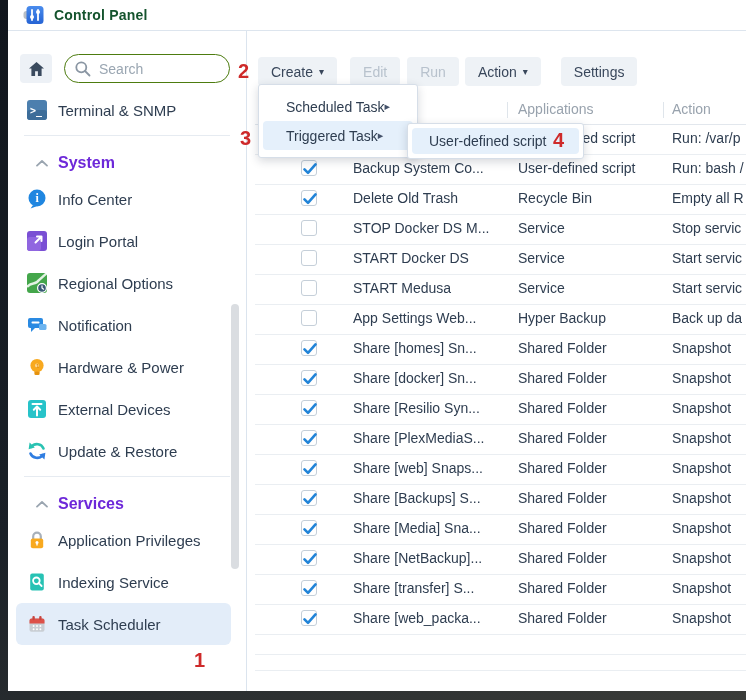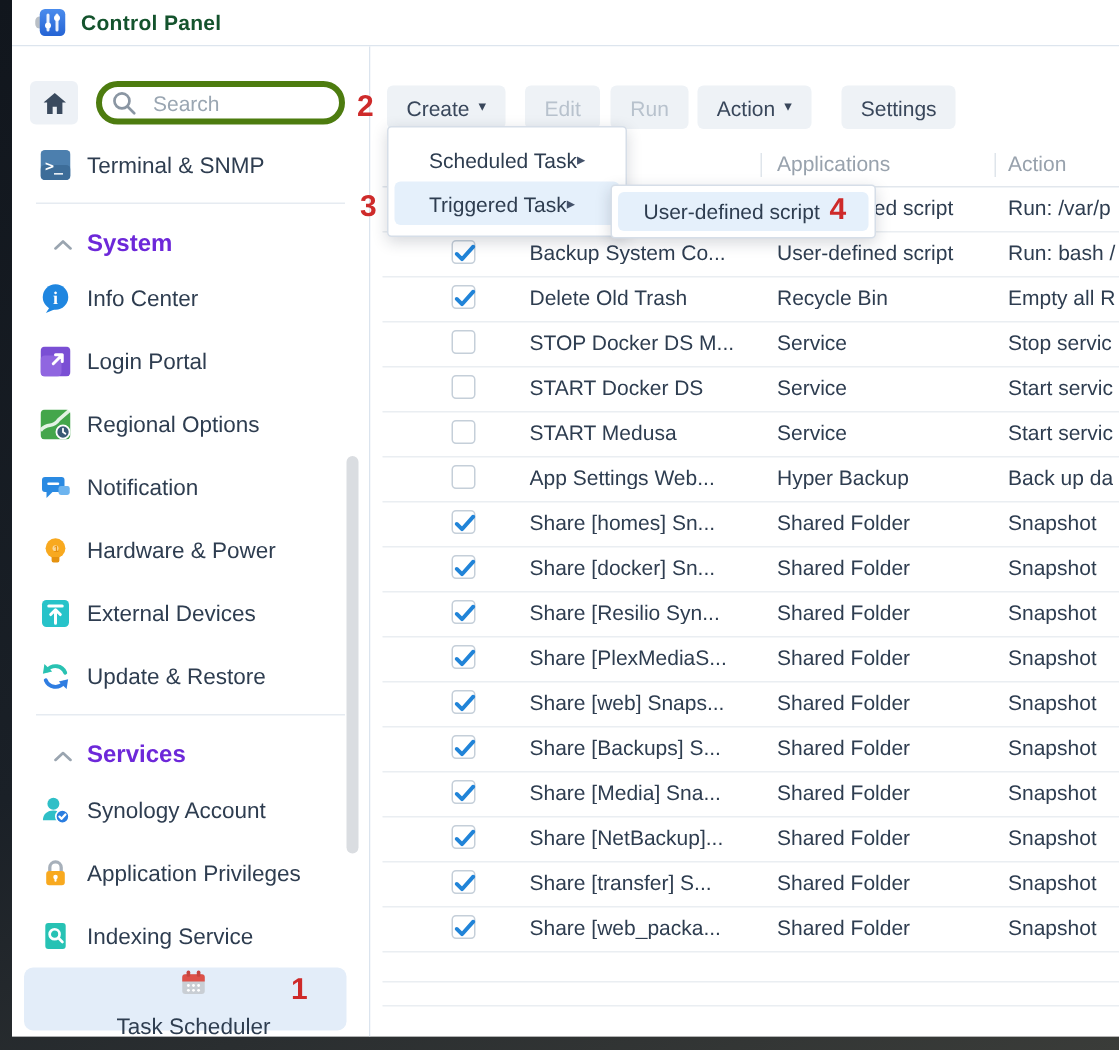--- a/index.html
+++ b/index.html
@@ -12,26 +12,26 @@
   .window{position:absolute;left:8px;top:0;width:738px;height:691px;background:#ffffff;overflow:hidden;}
   
   .titlebar{height:30px;border-bottom:1px solid #dde5ee;display:flex;align-items:center;padding-left:15px;gap:10px;background:#fff;}
   .title{font-weight:bold;font-size:14px;color:#14532d;letter-spacing:.2px;}
   .app{display:flex;height:660px;}
   
   .sidebar{width:239px;flex:none;border-right:1px solid #dbe4ee;position:relative;box-sizing:border-box;background:#fff;}
   .side-top{display:flex;gap:12px;padding:23px 0 0 12px;align-items:center;}
   .home-btn{width:32px;height:29px;background:#edf1f6;border:none;border-radius:4px;display:flex;align-items:center;justify-content:center;cursor:pointer;}
   .search{position:relative;width:166px;height:29px;}
-  .search input{width:100%;height:100%;box-sizing:border-box;border:4px solid #4d7c0f;border-radius:15px;padding:0 10px 0 34px;font:14px "Liberation Sans",sans-serif;color:#2e3d50;outline:none;}
+  .search input{width:100%;height:100%;box-sizing:border-box;border:1px solid #4d7c0f;border-radius:15px;padding:0 10px 0 34px;font:14px "Liberation Sans",sans-serif;color:#2e3d50;outline:none;}
   .search input::placeholder{color:#9aa6b2;}
   .search .sicon{position:absolute;left:11px;top:7px;line-height:0;}
   #side-list{margin-top:6px;}
   .side-item{height:42px;display:flex;align-items:center;gap:11px;padding-left:11px;margin:0 15px 0 8px;border-radius:6px;font-size:15px;color:#2e3d50;cursor:pointer;}
-  .side-item.selected{background:#e3edf9;flex-direction:column;}
+  .side-item.selected{background:#e3edf9;}
   .sicon20{width:20px;height:20px;flex:none;line-height:0;}
   .side-section{height:42px;box-sizing:border-box;display:flex;align-items:center;gap:10px;padding:12px 0 0 28px;font-size:16px;font-weight:bold;color:#6d28d9;cursor:pointer;}
   .side-divider{height:1px;background:#e6ebf1;margin:4px 16px 0 16px;}
   .side-scrollbar{position:absolute;left:223px;top:273px;width:8px;height:265px;background:#dadde1;border-radius:4px;}
   
   .main{flex:1;position:relative;overflow:hidden;background:#fff;}
   .toolbar{padding:26px 0 0 11px;display:flex;}
   .tb-btn{height:29px;background:#eef2f6;border:none;border-radius:4px;font-family:"Liberation Sans",sans-serif;font-size:14px;color:#39475b;padding:0 13px;display:flex;align-items:center;gap:6px;cursor:pointer;}
   .tb-btn.disabled{color:#b8c2cd;cursor:default;}
   .caret{font-size:10px;line-height:1;margin-top:1px;}
@@ -186,29 +186,20 @@
           </div>
           <div class="side-divider"></div>
           <div class="side-section">
             <span class="chev" style="line-height:0;"><svg width="12" height="7" viewBox="0 0 12 7">
                 <path d="M1 5.6 L6 1 L11 5.6" stroke="#9aa5b0" stroke-width="1.8" fill="none" stroke-linecap="round" stroke-linejoin="round"></path>
               </svg></span>
             <span class="sec-label">Services</span>
           </div>
           <div class="side-item">
             <span class="sicon20"><svg width="20" height="20" viewBox="0 0 20 20">
-                <circle cx="8.6" cy="5.8" r="4" fill="#2fbfc7"></circle>
-                <path d="M1.6 16.8 C1.6 12.6 4.8 10.4 8.6 10.4 C10.8 10.4 12.4 11 13.4 12 L13.4 16.8 Z" fill="#2fbfc7"></path>
-                <circle cx="14.6" cy="14.4" r="4.4" fill="#2a7de0" stroke="#fff" stroke-width="1.1"></circle>
-                <path d="M12.6 14.4 L14 15.9 L16.6 13 " stroke="#fff" stroke-width="1.5" fill="none" stroke-linecap="round" stroke-linejoin="round"></path>
-              </svg></span>
-            <span class="side-label">Synology Account</span>
-          </div>
-          <div class="side-item">
-            <span class="sicon20"><svg width="20" height="20" viewBox="0 0 20 20">
                 <path d="M6.2 9 V6.4 a3.8 3.8 0 0 1 7.6 0 V9" stroke="#a7b0ba" stroke-width="2.2" fill="none"></path>
                 <rect x="3.8" y="8.6" width="12.4" height="9.6" rx="2" fill="#f8a91f"></rect>
                 <circle cx="10" cy="12.6" r="1.5" fill="#fff"></circle>
                 <rect x="9.3" y="13.2" width="1.4" height="2.6" rx="0.7" fill="#fff"></rect>
               </svg></span>
             <span class="side-label">Application Privileges</span>
           </div>
           <div class="side-item">
             <span class="sicon20"><svg width="20" height="20" viewBox="0 0 20 20">
                 <rect x="3.2" y="1.4" width="13.6" height="17.2" rx="2" fill="#27c2b4"></rect>

